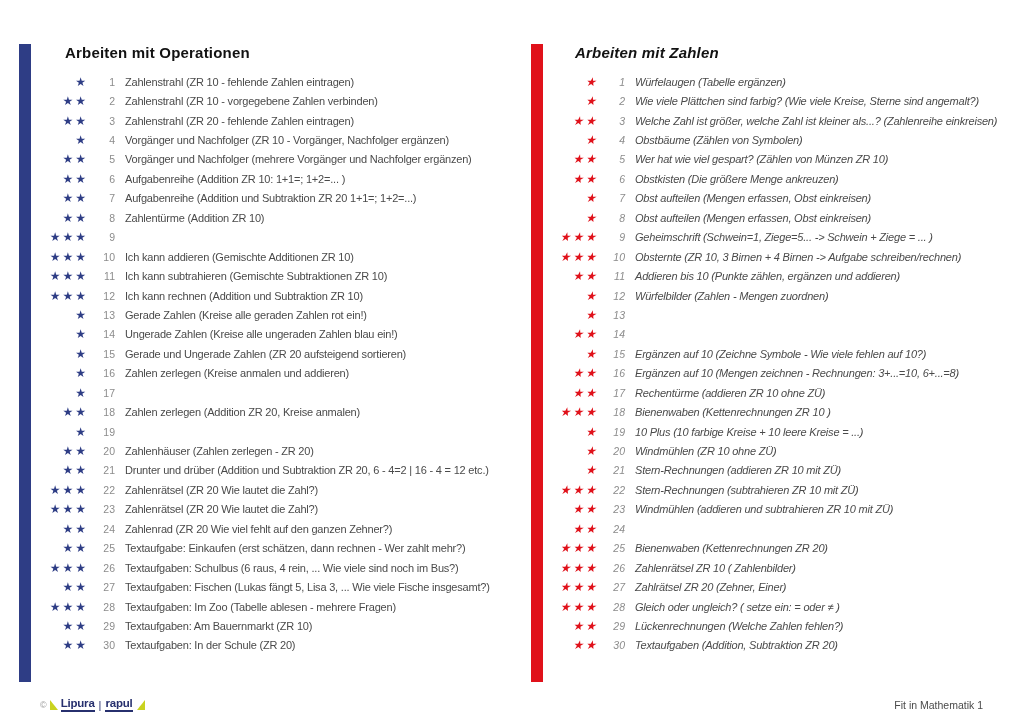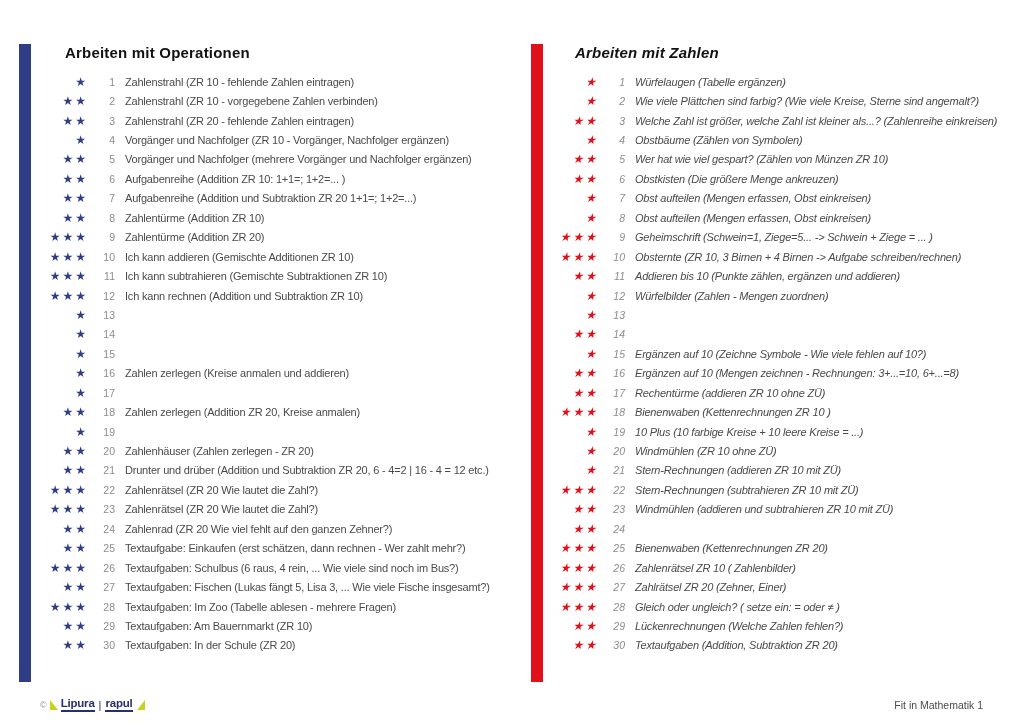--- a/index.html
+++ b/index.html
@@ -87,48 +87,50 @@
           <span class="txt">Aufgabenreihe (Addition und Subtraktion ZR 20 1+1=; 1+2=...)</span>
         </div>
         <div class="row">
           <span class="stars" style="color: rgb(46, 61, 133);">★★</span>
           <span class="num">8</span>
           <span class="txt">Zahlentürme (Addition ZR 10)</span>
         </div>
         <div class="row">
           <span class="stars" style="color: rgb(46, 61, 133);">★★★</span>
           <span class="num">9</span>
-          <span class="txt">Zahlentürme (Addition ZR 20)</span>
         </div>
         <div class="row">
           <span class="stars" style="color: rgb(46, 61, 133);">★★★</span>
           <span class="num">10</span>
           <span class="txt">Ich kann addieren (Gemischte Additionen ZR 10)</span>
         </div>
         <div class="row">
           <span class="stars" style="color: rgb(46, 61, 133);">★★★</span>
           <span class="num">11</span>
           <span class="txt">Ich kann subtrahieren (Gemischte Subtraktionen ZR 10)</span>
         </div>
         <div class="row">
           <span class="stars" style="color: rgb(46, 61, 133);">★★★</span>
           <span class="num">12</span>
           <span class="txt">Ich kann rechnen (Addition und Subtraktion ZR 10)</span>
         </div>
         <div class="row">
           <span class="stars" style="color: rgb(46, 61, 133);">★</span>
           <span class="num">13</span>
+          <span class="txt">Gerade Zahlen (Kreise alle geraden Zahlen rot ein!)</span>
         </div>
         <div class="row">
           <span class="stars" style="color: rgb(46, 61, 133);">★</span>
           <span class="num">14</span>
+          <span class="txt">Ungerade Zahlen (Kreise alle ungeraden Zahlen blau ein!)</span>
         </div>
         <div class="row">
           <span class="stars" style="color: rgb(46, 61, 133);">★</span>
           <span class="num">15</span>
+          <span class="txt">Gerade und Ungerade Zahlen (ZR 20 aufsteigend sortieren)</span>
         </div>
         <div class="row">
           <span class="stars" style="color: rgb(46, 61, 133);">★</span>
           <span class="num">16</span>
           <span class="txt">Zahlen zerlegen (Kreise anmalen und addieren)</span>
         </div>
         <div class="row">
           <span class="stars" style="color: rgb(46, 61, 133);">★</span>
           <span class="num">17</span>
         </div>

